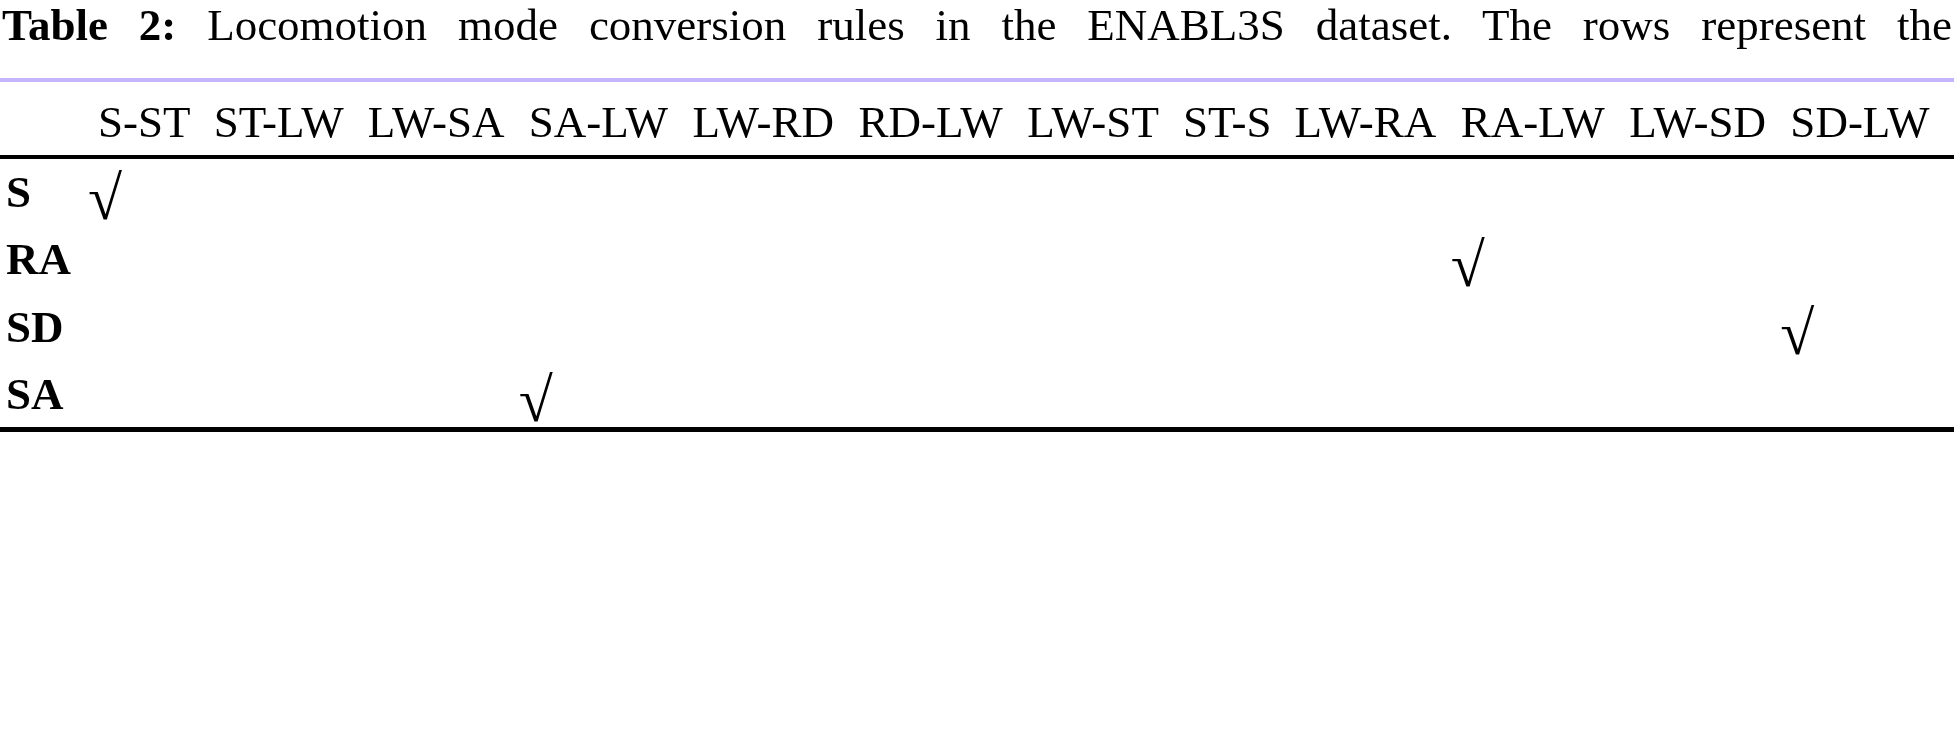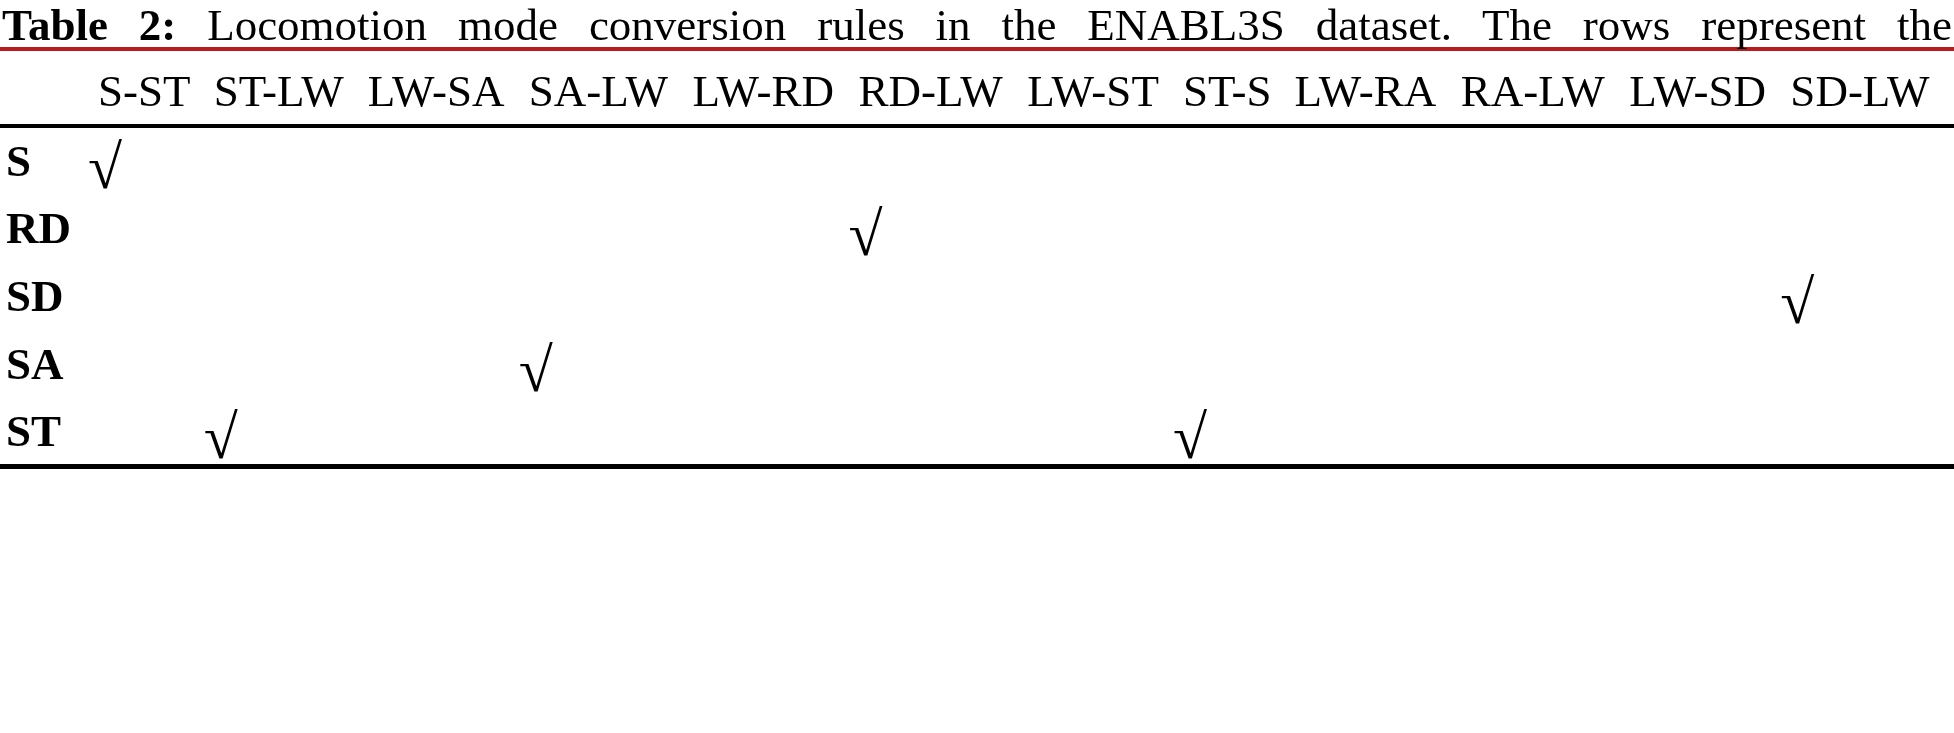--- a/index.html
+++ b/index.html
@@ -26,21 +26,22 @@
   .cap-line.full-justify {
     text-align-last: justify;
   }
   .cap-label {
     font-weight: bold;
   }
   
   table.rules {
     border-collapse: collapse;
     width: 100%;
-    border-top: 4px solid #b91c1c;
+    margin-top: 31px;
+    border-top: 4px solid #c4b5fd;
     border-bottom: 5px solid #000000;
     table-layout: auto;
   }
   th, td {
     font-size: 45px;
     font-weight: normal;
     text-align: left;
     white-space: nowrap;
     padding: 0 20px 0 0;
   }
@@ -109,31 +110,31 @@
         <td></td>
         <td></td>
         <td></td>
         <td></td>
         <td></td>
         <td></td>
         <td></td>
         <td></td>
       </tr>
       <tr>
-        <th class="rowlabel">RD</th>
+        <th class="rowlabel">RA</th>
+        <td></td>
+        <td></td>
+        <td></td>
+        <td></td>
         <td></td>
         <td></td>
         <td></td>
         <td></td>
         <td></td>
         <td><span class="check">√</span></td>
-        <td></td>
-        <td></td>
-        <td></td>
-        <td></td>
         <td></td>
         <td></td>
       </tr>
       <tr>
         <th class="rowlabel">SD</th>
         <td></td>
         <td></td>
         <td></td>
         <td></td>
         <td></td>
@@ -153,29 +154,14 @@
         <td><span class="check">√</span></td>
         <td></td>
         <td></td>
         <td></td>
         <td></td>
         <td></td>
         <td></td>
         <td></td>
         <td></td>
       </tr>
-      <tr>
-        <th class="rowlabel">ST</th>
-        <td></td>
-        <td><span class="check">√</span></td>
-        <td></td>
-        <td></td>
-        <td></td>
-        <td></td>
-        <td></td>
-        <td><span class="check">√</span></td>
-        <td></td>
-        <td></td>
-        <td></td>
-        <td></td>
-      </tr>
     </tbody>
 </table>
 
 </body></html>

